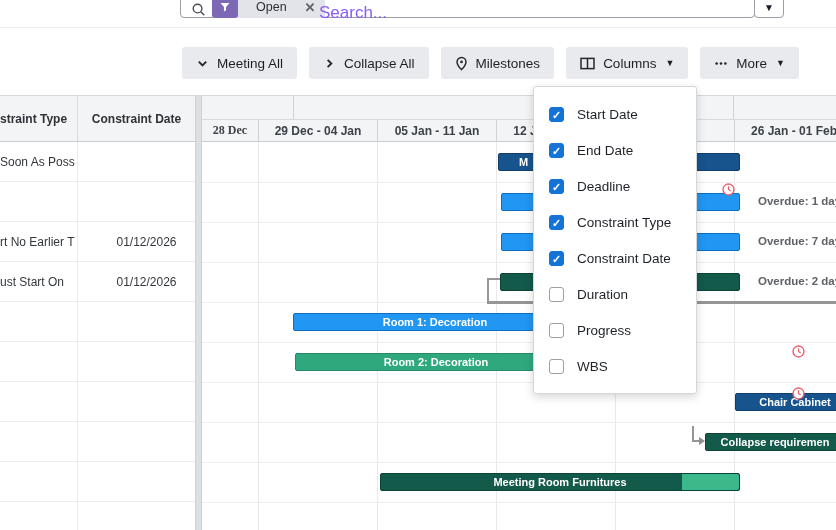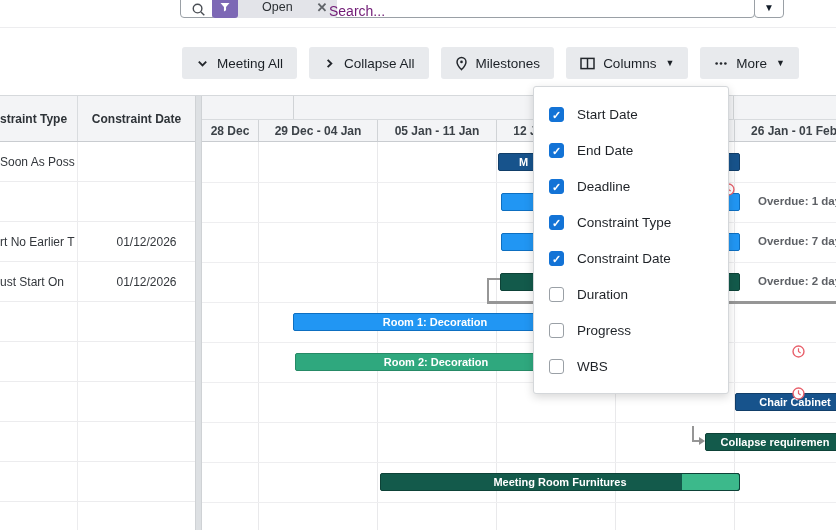--- a/index.html
+++ b/index.html
@@ -13,23 +13,23 @@
   .search-field { position:absolute; left:180px; top:-12px; width:575px; height:30px;
                   border:1px solid #9aa0a6; border-radius:4px; background:#fff; }
   .caret-box { position:absolute; left:754px; top:-12px; width:30px; height:30px;
                border:1px solid #9aa0a6; border-radius:4px; background:#fff; }
   .caret-box .caret { position:absolute; left:9px; top:13px; font-size:10px; color:#131c28; }
   .search-ic { position:absolute; left:10px; top:13px; }
   .chip { position:absolute; left:31px; top:7px; height:22px; background:#e3e4e9;
           border-radius:3px; display:flex; align-items:center; }
   .chip-ic { width:26px; height:22px; background:#7d68b5; border-radius:3px;
              display:flex; align-items:center; justify-content:center; }
-  .chip-label { padding:0 24px; font-size:12.5px; color:#2b2f33; }
+  .chip-label { padding:0 18px; font-size:12.5px; color:#2b2f33; }
   .chip-x { padding-right:9px; color:#5f6368; font-size:13px; font-weight:bold; cursor:pointer; }
-  .placeholder { position:absolute; left:148px; top:14px; font-size:14px; color:#701a75; }
+  .placeholder { position:absolute; left:138px; top:14px; font-size:17px; color:#8b5cf6; }
 
   
   .toolbar { position:absolute; top:47px; left:182px; height:32px; display:flex; gap:12px; }
   .tb-btn { display:flex; align-items:center; gap:8px; background:#e8eaed; border:none;
             border-radius:3px; padding:0 14px; font-family:"Liberation Sans",sans-serif;
             font-size:13.5px; color:#1b2026; cursor:pointer; white-space:nowrap; }
   .tb-btn .tb-caret { font-size:9px; color:#1b2026; margin-left:1px; }
   .tb-ic { display:flex; align-items:center; }
 
   
@@ -50,41 +50,41 @@
   .splitter { position:absolute; left:195px; top:0; width:7px; height:435px; background:#dde0e3;
               border-left:1px solid #cfd2d5; border-right:1px solid #cfd2d5; cursor:col-resize; }
 
   .tl-pane { position:absolute; left:202px; top:0; width:634px; height:435px; overflow:hidden; }
   .tl-top { position:relative; height:24px; background:#f3f4f6; border-bottom:1px solid #d8dbde; }
   .tl-top-div { position:absolute; top:0; width:1px; height:23px; background:#d0d3d6; }
   .tl-weeks { position:relative; height:22px; background:#f3f4f6; border-bottom:1px solid #c9ccd0; }
   .week-cell { position:absolute; top:0; height:21px; display:flex; align-items:center;
                justify-content:center; font-weight:bold; font-size:12px; color:#3c4248;
                border-left:1px solid #d0d3d6; overflow:hidden; white-space:nowrap; }
-  .week-cell.first { border-left:none; }
+  .week-cell.first { border-left:none;font-family:Liberation Serif, serif; }
   .tl-body { position:absolute; top:46px; left:0; width:634px; height:389px; background:#fff; }
   .vline { position:absolute; top:0; bottom:0; width:1px; background:#e9e9eb; }
   .hline { position:absolute; left:0; right:0; height:1px; background:#eeeef0; }
 
   .bar { position:absolute; height:18px; border-radius:2px; border:1px solid; color:#fff;
          font-size:11px; font-weight:bold; display:flex; align-items:center; justify-content:center;
          overflow:hidden; white-space:nowrap; cursor:pointer; z-index:5; }
   .bar.align-left { justify-content:flex-start; padding-left:20px; }
   .bar .tail { position:absolute; right:0; top:0; bottom:0; border-radius:0 2px 2px 0; }
   .bar .bar-label { position:relative; z-index:2; }
 
   .dep { position:absolute; background:#969696; z-index:4; }
   .dep-arrow { position:absolute; width:0; height:0; border-left:6px solid #8f8f8f;
                border-top:4px solid transparent; border-bottom:4px solid transparent; z-index:4; }
   .clock { position:absolute; width:13px; height:13px; z-index:6; }
   .overdue { position:absolute; left:556px; font-size:11.5px; font-weight:bold; color:#5e6166;
              white-space:nowrap; z-index:3; }
 
   
-  .menu { position:absolute; left:533px; top:86px; width:196px; background:#fff;
+  .menu { position:absolute; left:533px; top:86px; width:164px; background:#fff;
           border:1px solid #d4d7da; border-radius:3px; box-shadow:0 3px 10px rgba(0,0,0,.16);
           padding:9px 0; z-index:50; }
   .menu-item { height:36px; display:flex; align-items:center; padding-left:15px; gap:13px;
                font-size:13.5px; color:#1e2227; cursor:pointer; }
   .cb { width:15px; height:15px; border:1px solid #9aa0a6; border-radius:3px; background:#fff;
         flex:0 0 auto; }
   .cb.checked { background:#1373d6; border-color:#1373d6; }
   .cb.checked::after { content:"\2713"; color:#fff; font-size:11px; font-weight:bold;
                        display:block; text-align:center; line-height:14px; }
 </style>

